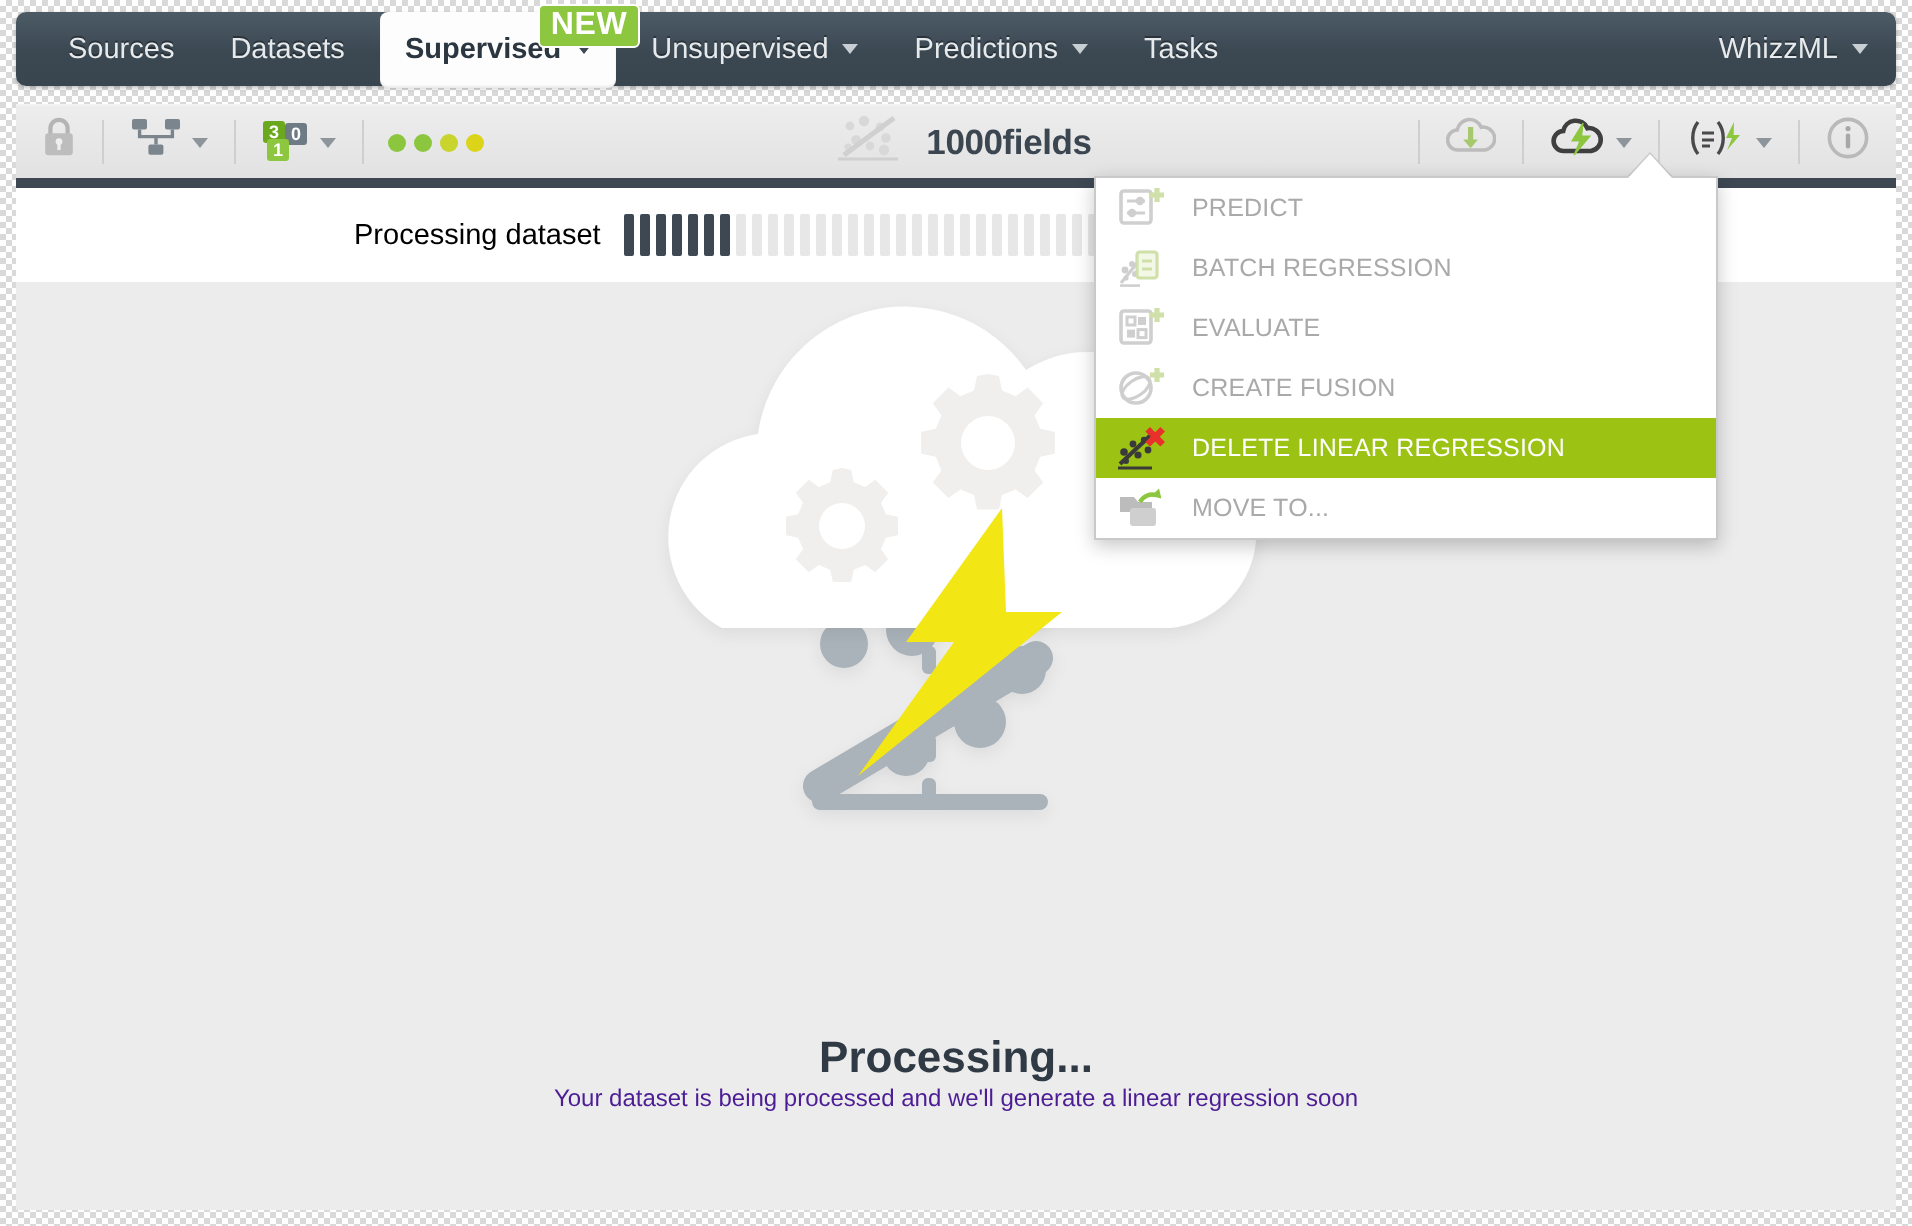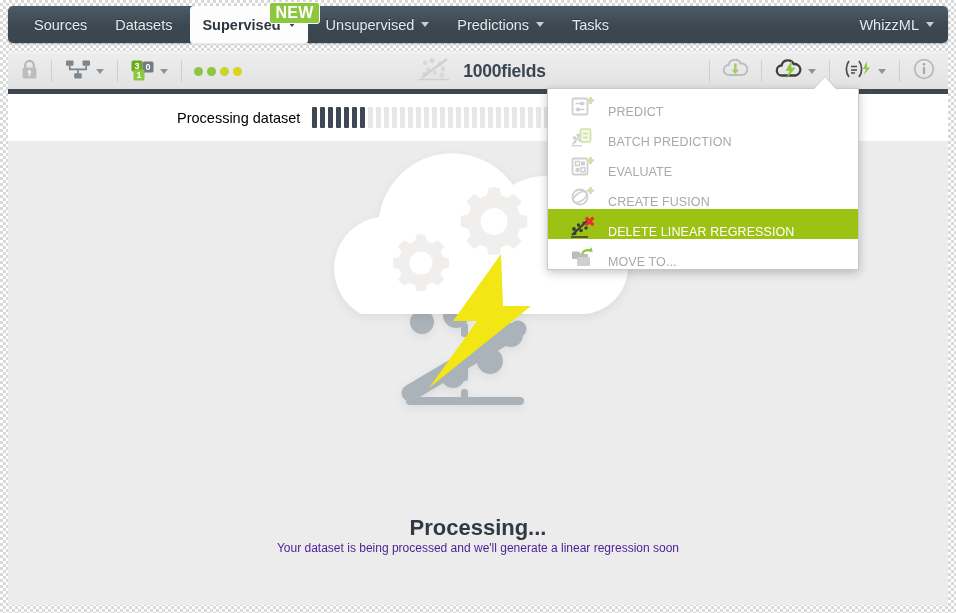--- a/index.html
+++ b/index.html
@@ -140,22 +140,22 @@
   }
   #menu-notch-shadow {
     position: absolute; left: 813px; top: 76px;
     width: 0; height: 0;
     border-left: 12px solid transparent;
     border-right: 12px solid transparent;
     border-bottom: 13px solid #c9c9c9;
     z-index: 30;
   }
   .menu-item {
-    display: flex; align-items: flex-end; height: 30px;
-    padding-left: 22px; cursor: pointer;
+    display: flex; align-items: center; height: 30px;
+    padding-left: 10px; cursor: pointer;
   }
   .menu-item .mi-icon {
     width: 26px; height: 24px; flex: 0 0 26px;
     display: flex; align-items: center; justify-content: center;
   }
   .menu-item .mi-label {
     margin-left: 12px; font-size: 12.5px; color: #a9a9a9;
     letter-spacing: .1px; white-space: nowrap;
   }
   .menu-item.highlight { background: #9cc313; }
@@ -454,21 +454,21 @@
             <circle cx="7" cy="9" r="1.5"></circle>
           <circle cx="4" cy="16" r="1.3"></circle>
             <circle cx="8.5" cy="14" r="1.5"></circle>
         </g>
         <path d="M1.5 18.5 L10 8" stroke="#cfcfcf" stroke-width="1.6" fill="none"></path>
         <path d="M1 19.8h10" stroke="#cfcfcf" stroke-width="1.3" fill="none"></path>
         <rect x="9.5" y="3" width="10" height="13" rx="1.3" fill="#f2f7e6" stroke="#cfe0a8" stroke-width="1.6"></rect>
         <path d="M12 7.5h5M12 11.5h5" stroke="#cfe0a8" stroke-width="1.5"></path>
       </svg>
     </span>
-    <span class="mi-label">BATCH PREDICTION</span>
+    <span class="mi-label">BATCH REGRESSION</span>
   </div>
 
   <div class="menu-item">
     <span class="mi-icon">
       <svg width="24" height="22" viewBox="0 0 24 22">
         <rect x="1.5" y="2.5" width="15" height="16" rx="1.5" fill="none" stroke="#cfcfcf" stroke-width="1.8"></rect>
         <rect x="4.5" y="5.5" width="4" height="4" fill="none" stroke="#cfcfcf" stroke-width="1.5"></rect>
         <rect x="10" y="5.5" width="4" height="4" fill="#cfcfcf"></rect>
         <rect x="4.5" y="11.8" width="4" height="4" fill="#cfcfcf"></rect>
         <rect x="10" y="11.8" width="4" height="4" fill="none" stroke="#cfcfcf" stroke-width="1.5"></rect>

